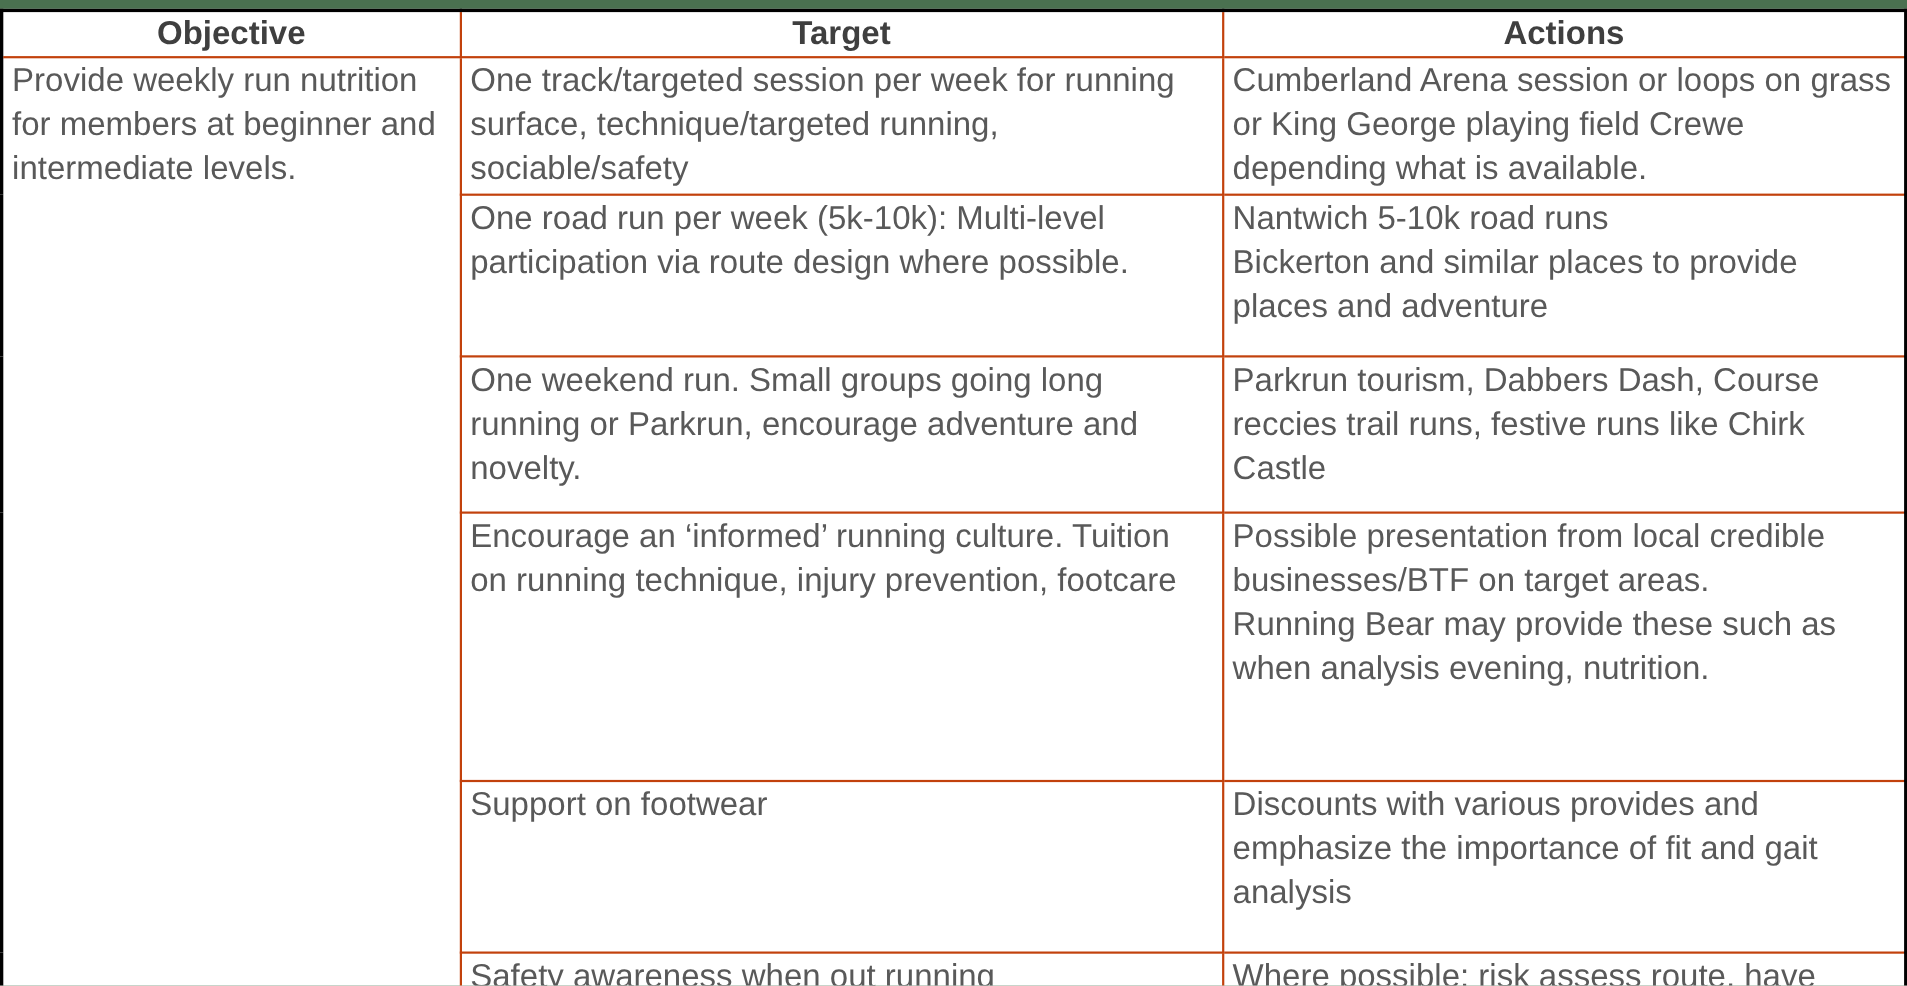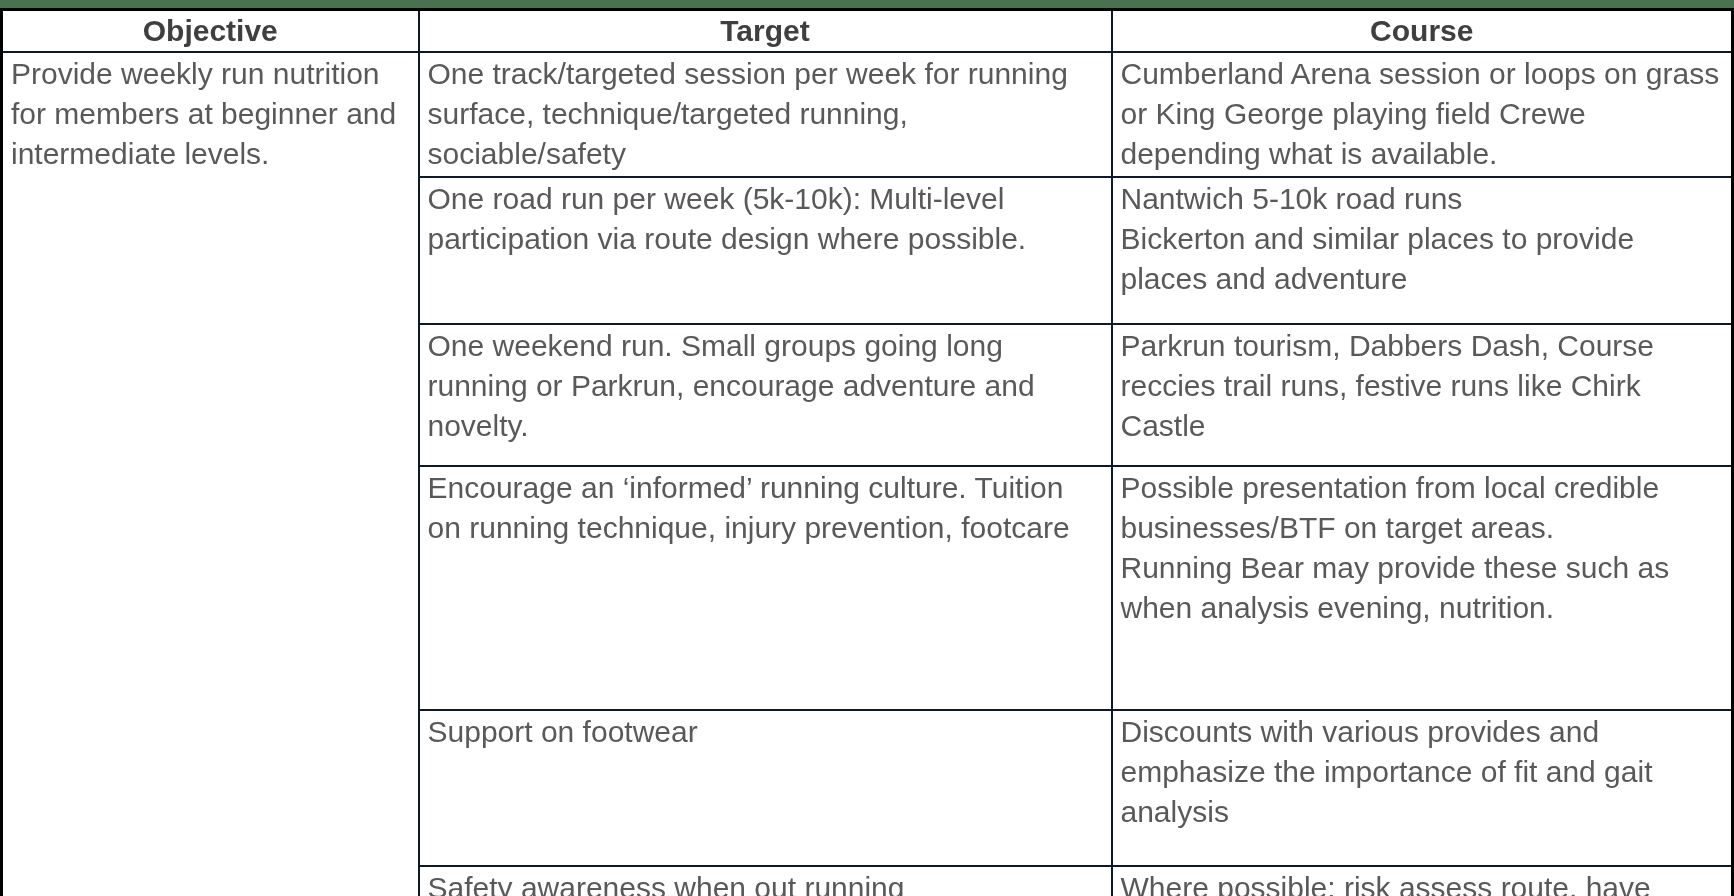--- a/index.html
+++ b/index.html
@@ -22,21 +22,21 @@
   table.obj-table {
     border-collapse: collapse;
     table-layout: fixed;
     width: 1731px;
     margin: 8px 0 0 0;
     background: #FFFFFF;
     border: 3px solid #000000;
   }
   table.obj-table th,
   table.obj-table td {
-    border: 2px solid #0f172a;
+    border: 2px solid #c2410c;
     vertical-align: top;
     overflow: hidden;
     box-sizing: border-box;
   }
   th.col-header {
     font-size: 30px;
     font-weight: bold;
     color: #3F3F3F;
     text-align: center;
     line-height: 40px;
@@ -72,21 +72,21 @@
   <table class="obj-table">
     <colgroup>
       <col style="width:417px">
       <col style="width:693px">
       <col style="width:621px">
     </colgroup>
     <tbody>
         <tr>
       <th class="col-header">Objective</th>
       <th class="col-header">Target</th>
-      <th class="col-header">Course</th>
+      <th class="col-header">Actions</th>
     </tr>
     <tr class="r1">
       <td class="body-cell objective-cell" rowspan="6">Provide weekly run nutrition for members at beginner and intermediate levels.</td>
       <td class="body-cell">One track/targeted session per week for running surface, technique/targeted running, sociable/safety</td>
       <td class="body-cell actions-cell">
         <div class="para">Cumberland Arena session or loops on grass or King George playing field Crewe depending what is available.</div>
       </td>
     </tr>
     <tr class="r2">
       <td class="body-cell">One road run per week (5k-10k): Multi-level participation via route design where possible.</td>

